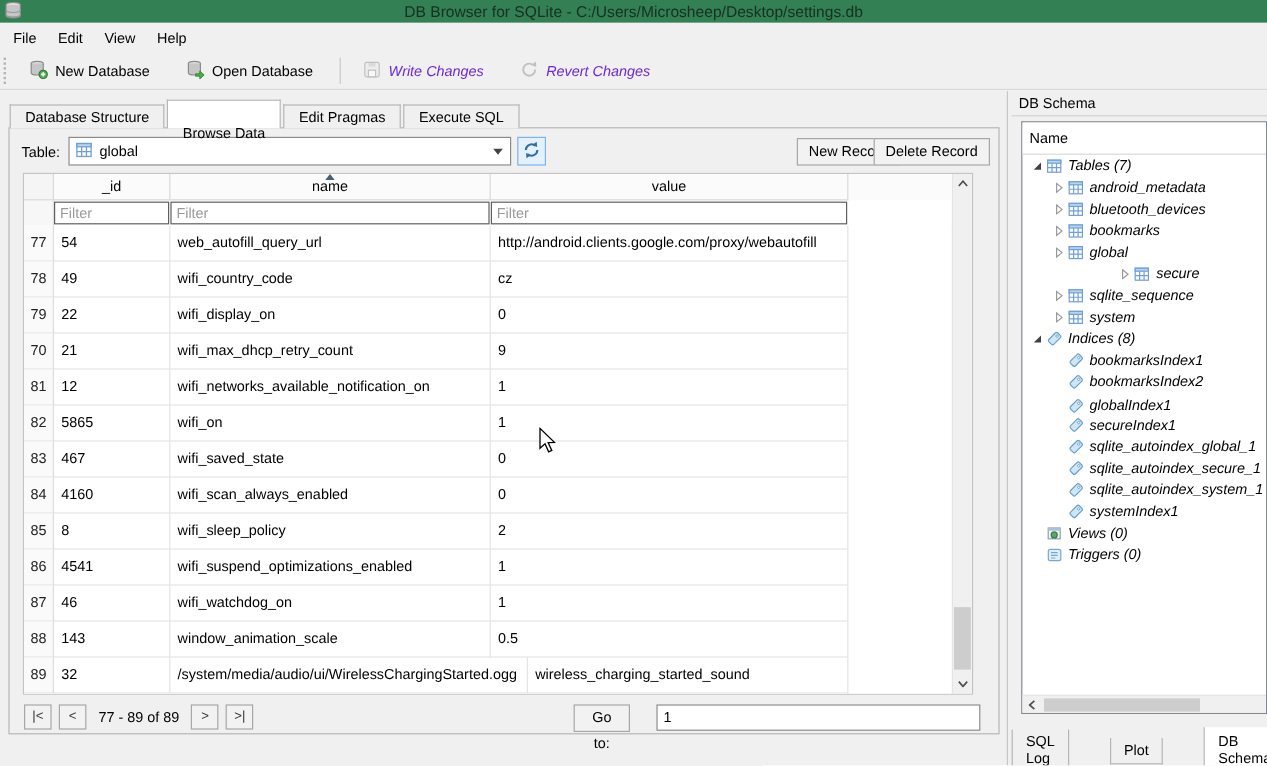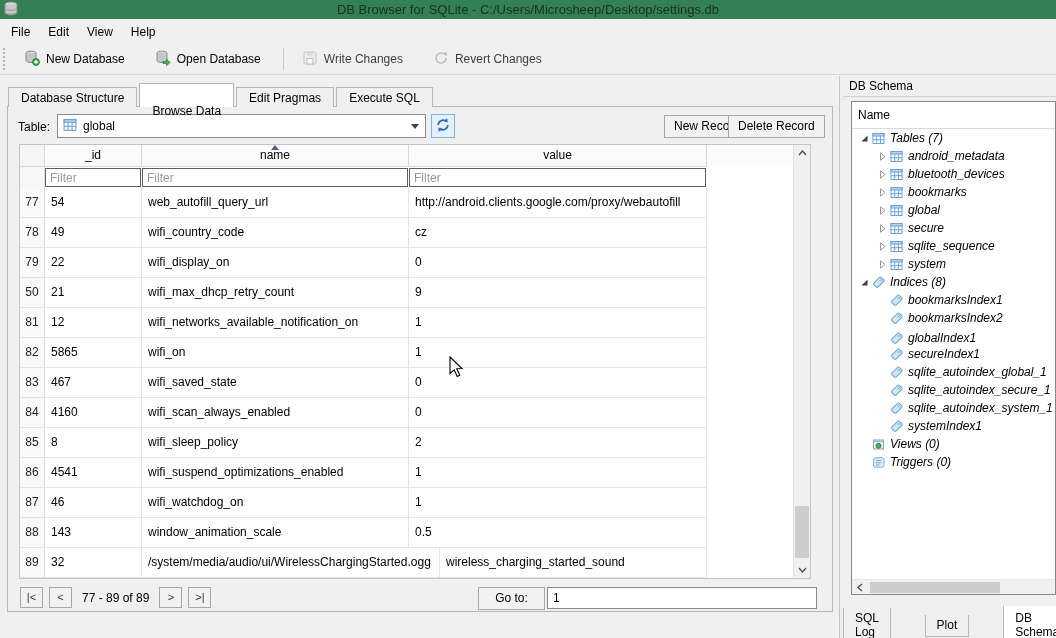--- a/index.html
+++ b/index.html
@@ -12,21 +12,21 @@
   .titlebar .title-text { width:100%; text-align:center; color:#17301f; font-size:13px; }
 
   
   .menubar { position:absolute; left:0; top:19px; width:1056px; height:25px; display:flex; align-items:center; padding-left:2px; background:#f0f0f0; }
   .menu-item { padding:3px 9px; }
 
   
   .toolbar { position:absolute; left:0; top:44px; width:1056px; height:31px; display:flex; align-items:center; border-bottom:1px solid #d9d9d9; background:#f0f0f0; }
   .tb-handle { width:5px; height:22px; margin:0 6px 0 3px; border-left:2px dotted #b5b5b5; }
   .tb-btn { display:flex; align-items:center; gap:6px; padding:4px 9px; margin-right:10px; border:1px solid transparent; }
-  .tb-btn.disabled { color:#404040; }
+  .tb-btn.disabled { color:#6d28d9;font-style:italic; }
   .tb-btn.disabled svg { opacity:.55; }
   .tb-sep { width:1px; height:22px; background:#c9c9c9; margin:0 8px 0 2px; }
 
   
   .tabbar { position:absolute; left:8px; top:86px; display:flex; align-items:flex-end; height:21px; z-index:3; }
   .tab { padding:3px 12px 3px; background:#f0f0f0; border:1px solid #b6b6b6; border-bottom:none; margin-right:2px; height:20px; }
   .tab.active { background:#fff; height:21px; padding-top:20px; }
 
   
   .pane { position:absolute; left:7px; top:106px; width:826px; height:506px; background:#f0f0f0; border:1px solid #b6b6b6; }
@@ -62,21 +62,21 @@
   .scroll-arrow { height:16px; display:flex; align-items:center; justify-content:center; }
   .vtrack { flex:1; position:relative; }
   .vthumb { position:absolute; left:1px; right:1px; bottom:4px; height:52px; background:#cdcdcd; }
   .hscroll { height:15px; background:#f0f0f0; border-top:1px solid #e5e5e5; display:flex; align-items:center; }
   .hthumb { height:11px; width:130px; background:#cdcdcd; margin-left:3px; }
 
   
   .pager { position:absolute; left:20px; top:587px; display:flex; align-items:center; gap:6px; }
   .pg-btn { width:23px; height:21px; background:#f2f2f2; border:1px solid #a7a7a7; text-align:center; line-height:19px; font-size:11px; color:#333; }
   .pg-label { padding:0 4px; }
-  .goto-btn { left:478px; top:587px; width:67px; }
+  .goto-btn { left:478px; top:587px; width:47px; }
   .goto-input { position:absolute; left:547px; top:587px; width:270px; height:22px; border:1px solid #8b8b8b; background:#fff; padding:0 5px; font:12px "Liberation Sans", sans-serif; outline:none; }
 
   
   .splitter { position:absolute; left:839px; top:76px; width:1px; height:562px; background:#c6c6c6; }
   .dock-title { position:absolute; left:843px; top:77px; width:213px; height:20px; line-height:19px; padding-left:6px; background:#f0f0f0; border-bottom:1px solid #d2d2d2; }
   .tree-box { position:absolute; left:851px; top:101px; width:205px; height:494px; background:#fff; border:1px solid #828790; display:flex; flex-direction:column; overflow:hidden; }
   .tree-hdr { height:27px; line-height:26px; padding-left:6px; border-bottom:1px solid #d9d9d9; background:#fff; }
   .tree-items { flex:1; overflow:hidden; }
   .tree-item { display:flex; align-items:center; height:18px; white-space:nowrap; }
   .expander { width:13px; display:inline-flex; justify-content:center; align-items:center; flex:none; }
@@ -233,21 +233,21 @@
     <div class="cell w-name c-name">wifi_country_code</div>
     <div class="cell w-value c-value">cz</div>
   </div>
           <div class="grid-row">
     <div class="cell-num c-num">79</div>
     <div class="cell w-id c-id">22</div>
     <div class="cell w-name c-name">wifi_display_on</div>
     <div class="cell w-value c-value">0</div>
   </div>
           <div class="grid-row">
-    <div class="cell-num c-num">50</div>
+    <div class="cell-num c-num">70</div>
     <div class="cell w-id c-id">21</div>
     <div class="cell w-name c-name">wifi_max_dhcp_retry_count</div>
     <div class="cell w-value c-value">9</div>
   </div>
           <div class="grid-row">
     <div class="cell-num c-num">81</div>
     <div class="cell w-id c-id">12</div>
     <div class="cell w-name c-name">wifi_networks_available_notification_on</div>
     <div class="cell w-value c-value">1</div>
   </div>
@@ -412,21 +412,21 @@
             <svg width="13" height="13" viewBox="0 0 13 13">
               <rect x="1" y="1.5" width="11" height="10" fill="#fff" stroke="#6f9fd8"></rect>
               <rect x="1" y="1.5" width="11" height="2.5" fill="#b8d4f1" stroke="#6f9fd8"></rect>
               <line x1="4.7" y1="4" x2="4.7" y2="11.5" stroke="#6f9fd8"></line>
               <line x1="8.4" y1="4" x2="8.4" y2="11.5" stroke="#6f9fd8"></line>
               <line x1="1" y1="7.7" x2="12" y2="7.7" stroke="#6f9fd8"></line>
             </svg>
           </span>
     <span class="tree-label">global</span>
   </div>
-        <div class="tree-item" style="padding-left: 24px;">
+        <div class="tree-item" style="padding-left: 24px; justify-content: center;">
     <span class="expander">
             <svg width="9" height="9" viewBox="0 0 9 9">
               <polygon points="2.5,0.8 7,4.5 2.5,8.2" fill="none" stroke="#9a9a9a"></polygon>
             </svg>
           </span>
     <span class="tree-icon">
             <svg width="13" height="13" viewBox="0 0 13 13">
               <rect x="1" y="1.5" width="11" height="10" fill="#fff" stroke="#6f9fd8"></rect>
               <rect x="1" y="1.5" width="11" height="2.5" fill="#b8d4f1" stroke="#6f9fd8"></rect>
               <line x1="4.7" y1="4" x2="4.7" y2="11.5" stroke="#6f9fd8"></line>

